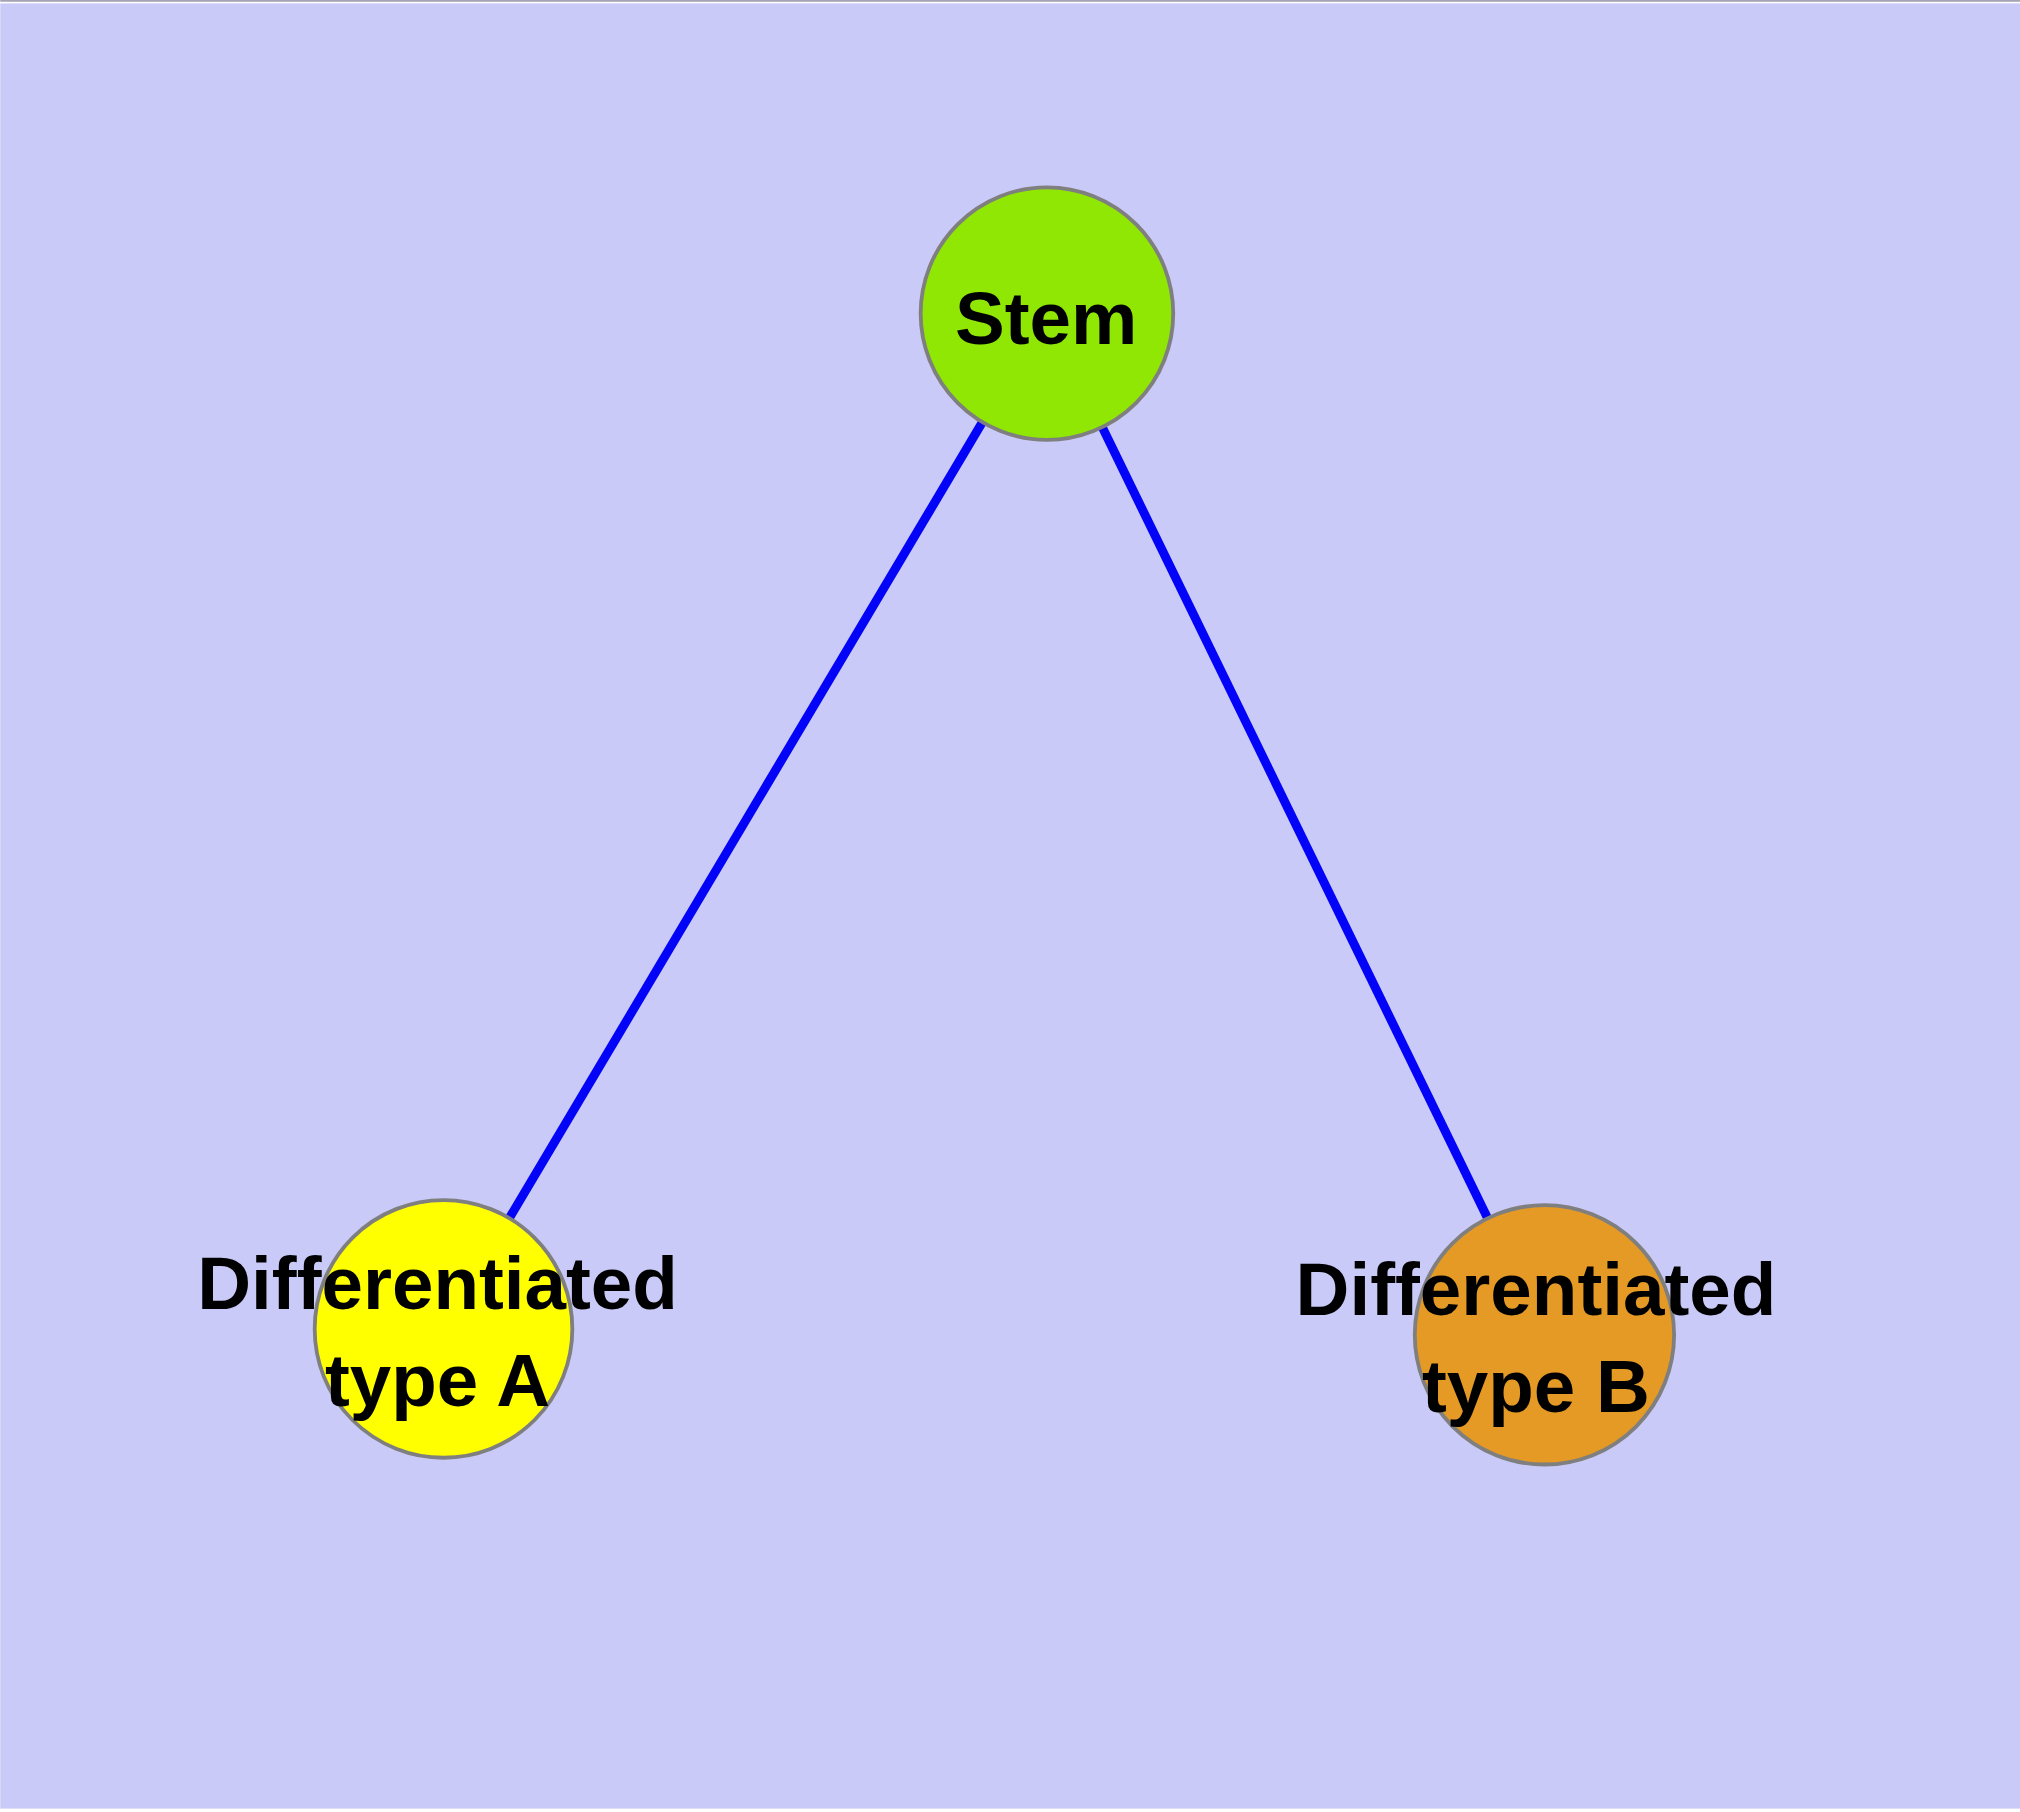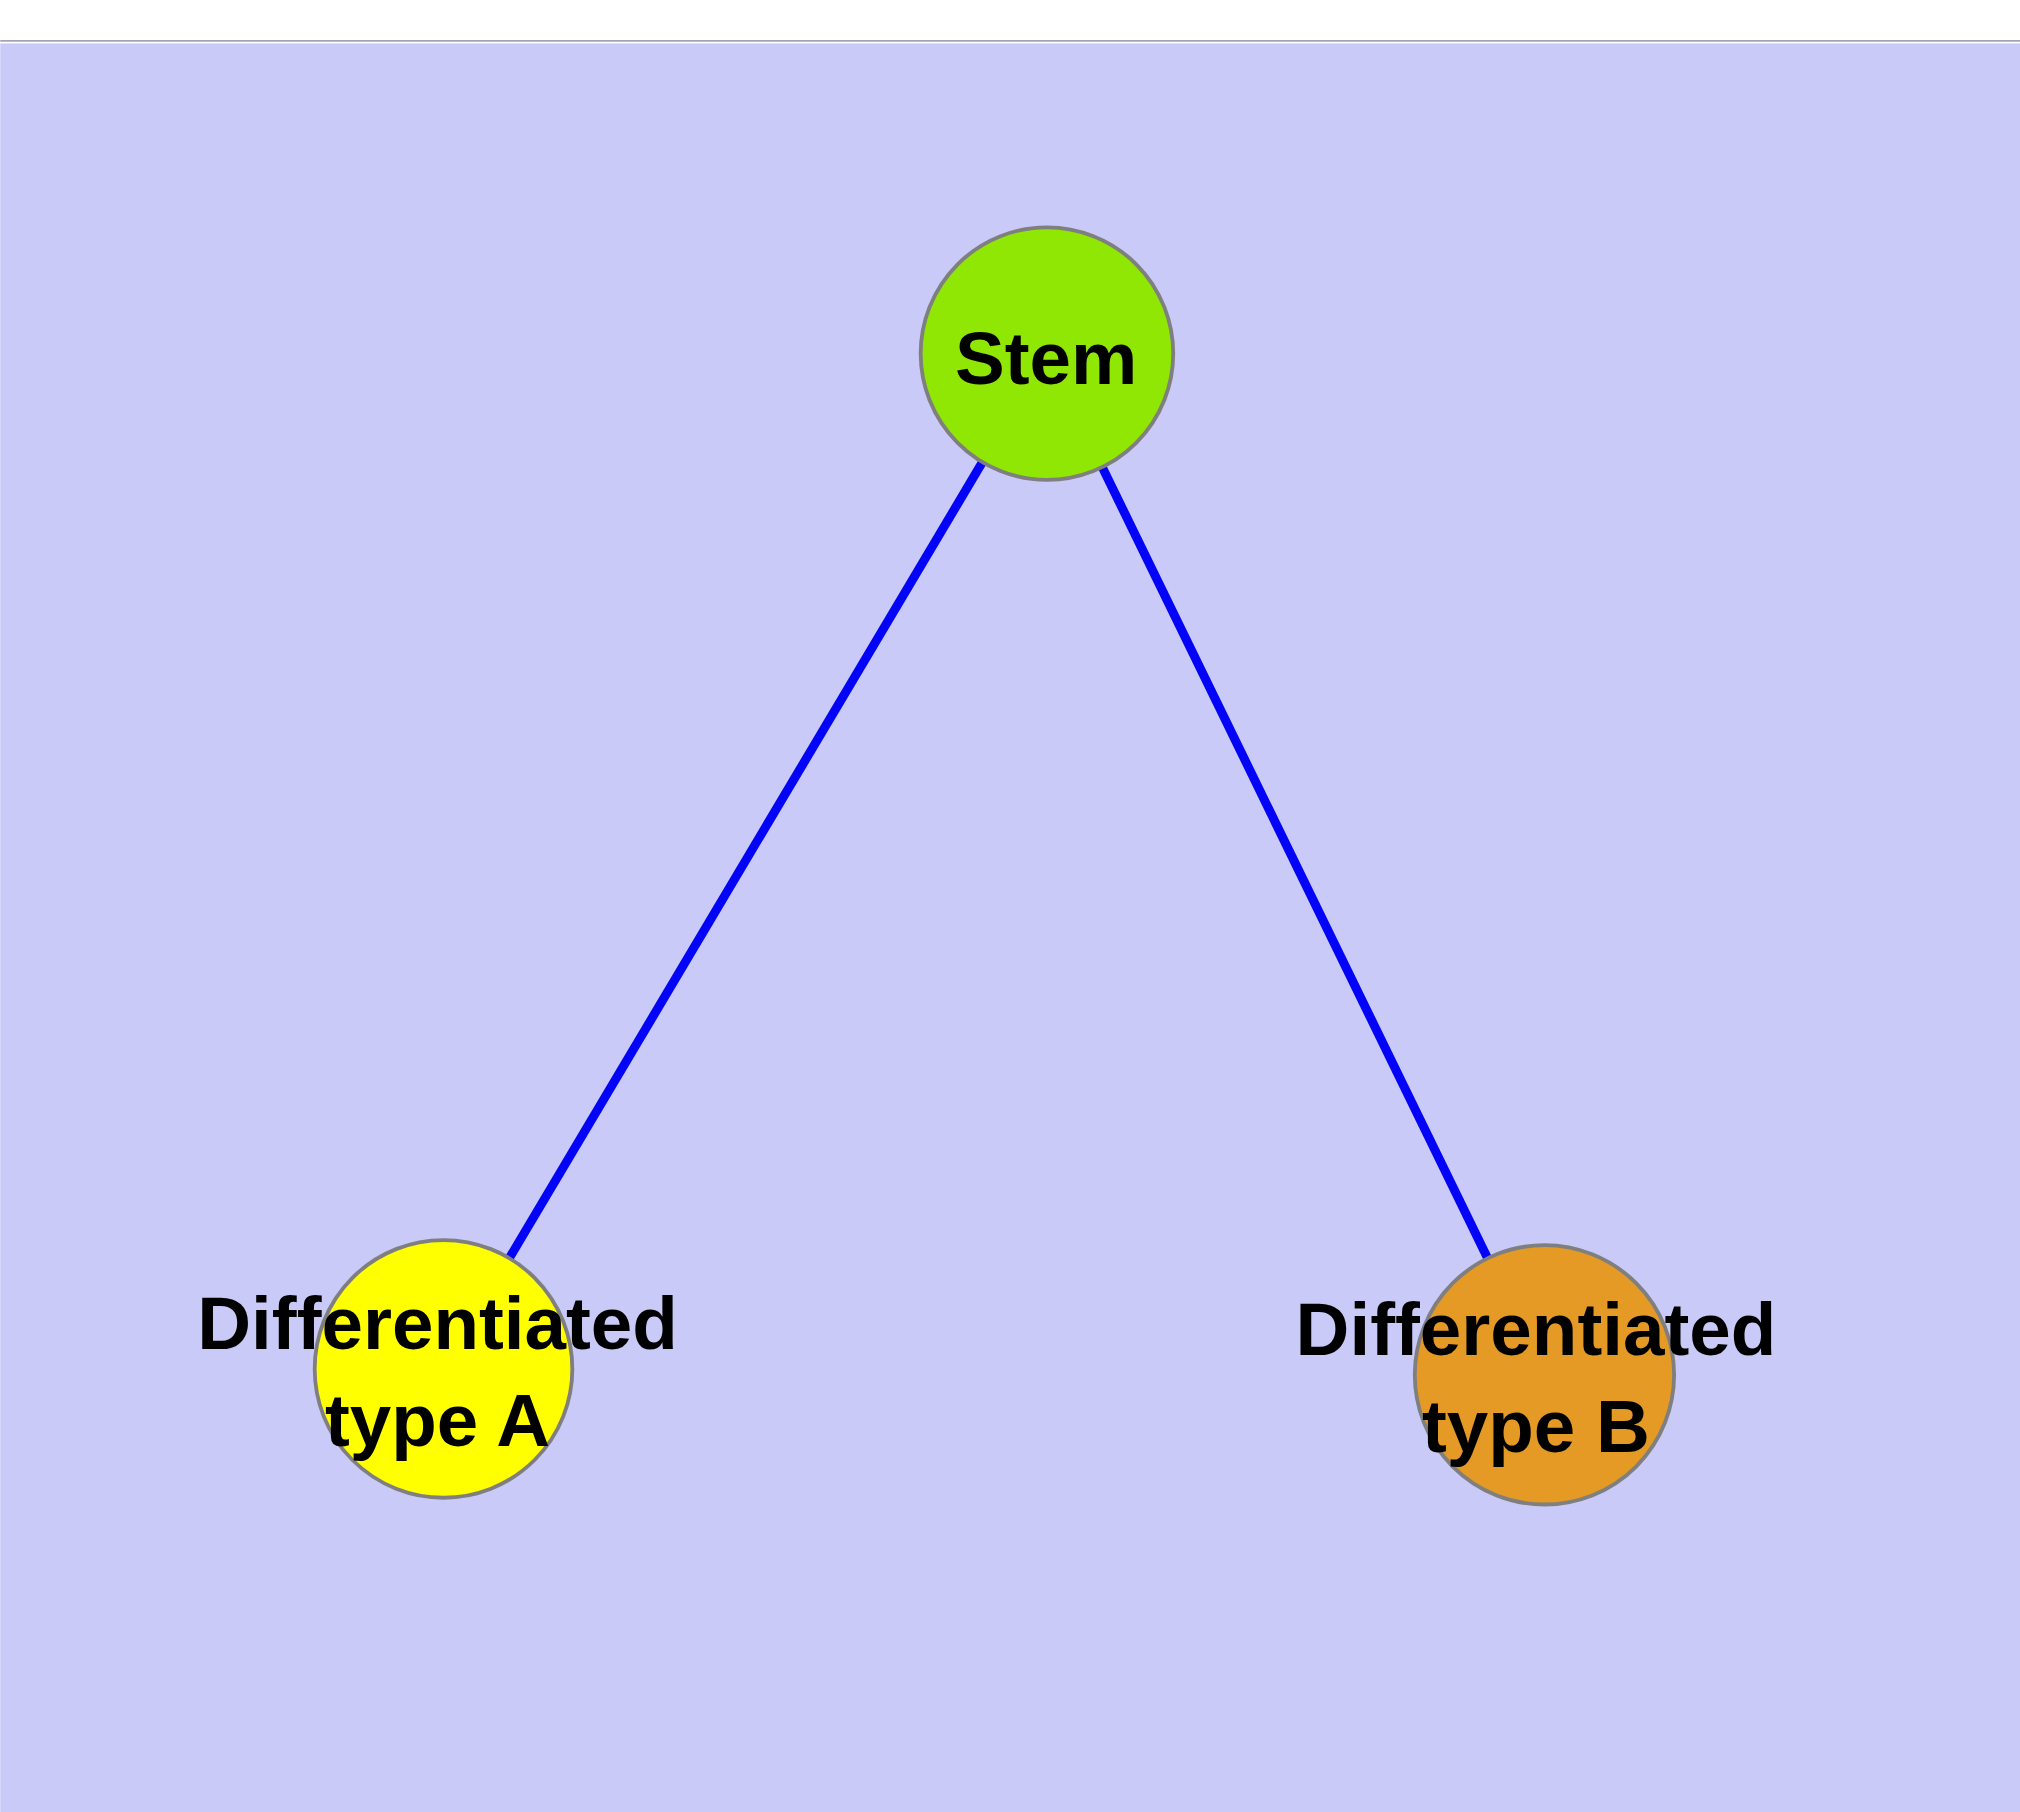--- a/index.html
+++ b/index.html
@@ -10,21 +10,20 @@
     width: 2021px;
     height: 1812px;
     background: #ffffff;
     font-family: "Liberation Sans", "DejaVu Sans", sans-serif;
     overflow: hidden;
   }
   .page {
     position: relative;
     width: 2021px;
     height: 1420px;
-    margin-top: 40px;
   }
   svg.diagram {
     display: block;
     width: 2021px;
     height: 1812px;
   }
   .edge {
     stroke-width: 10.5;
     fill: none;
     stroke-linecap: butt;

